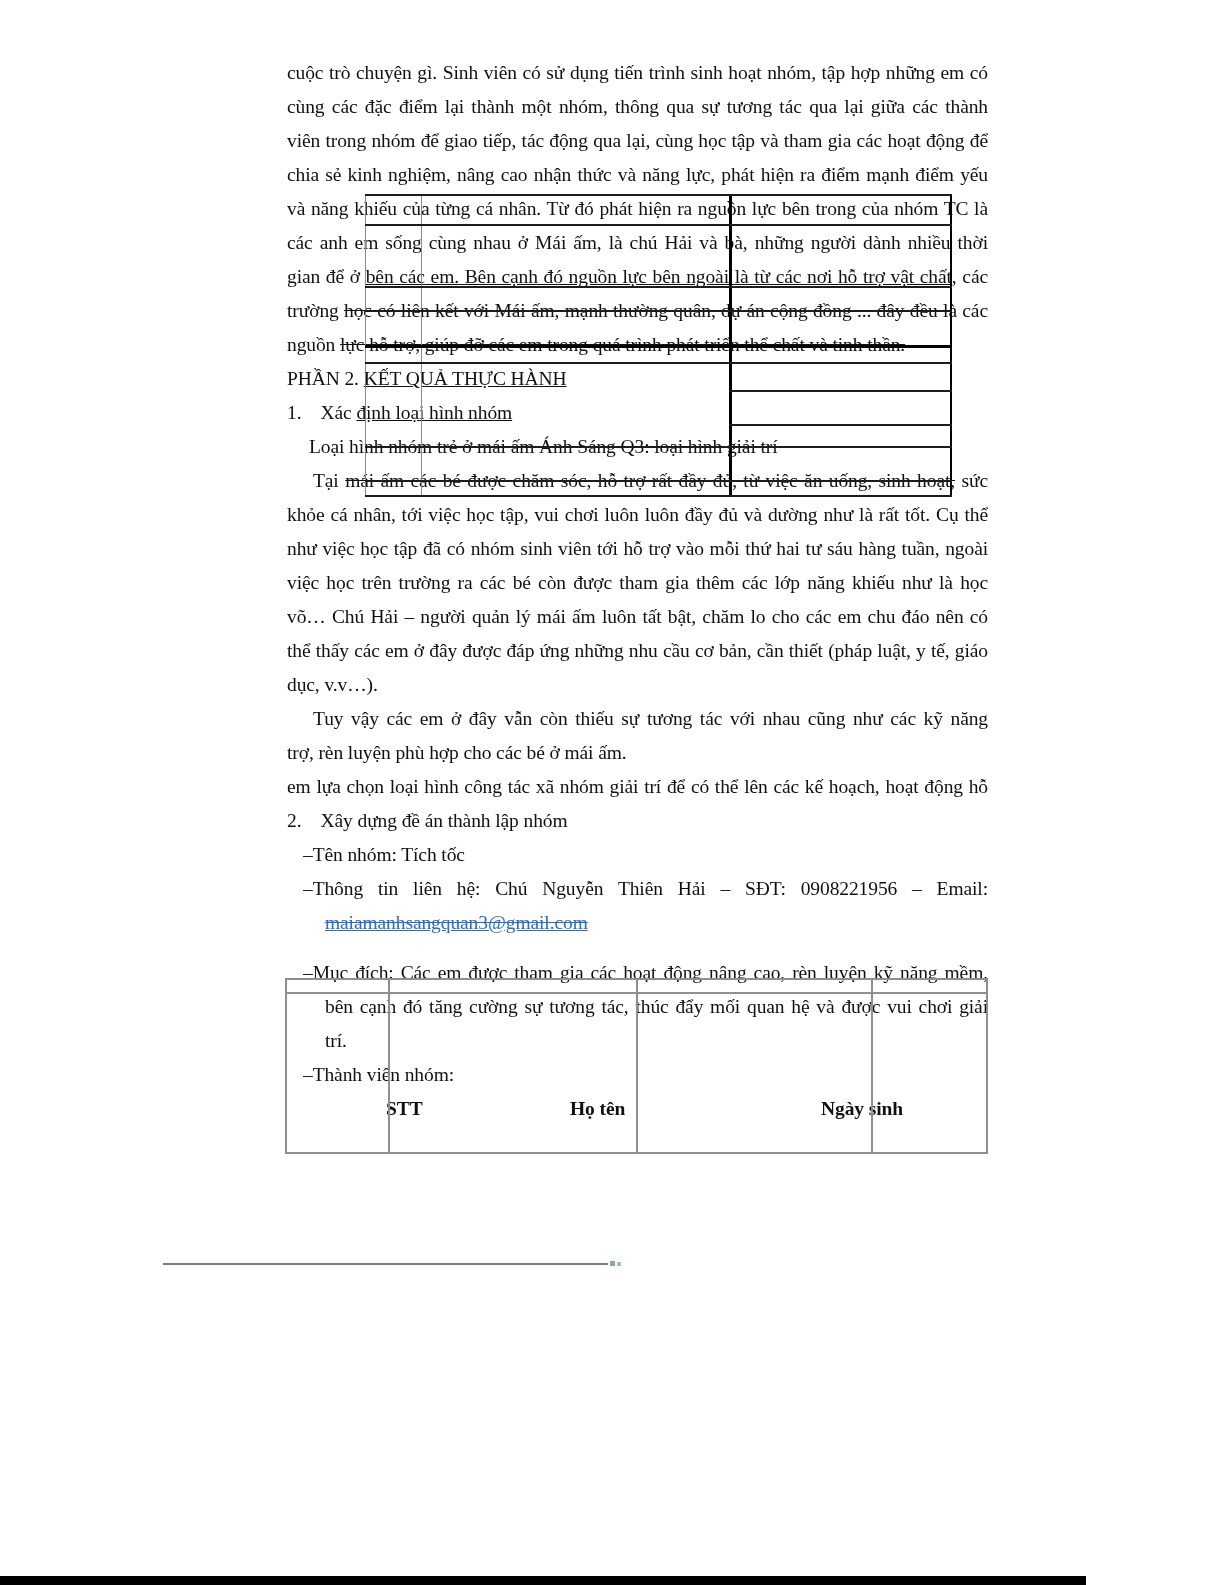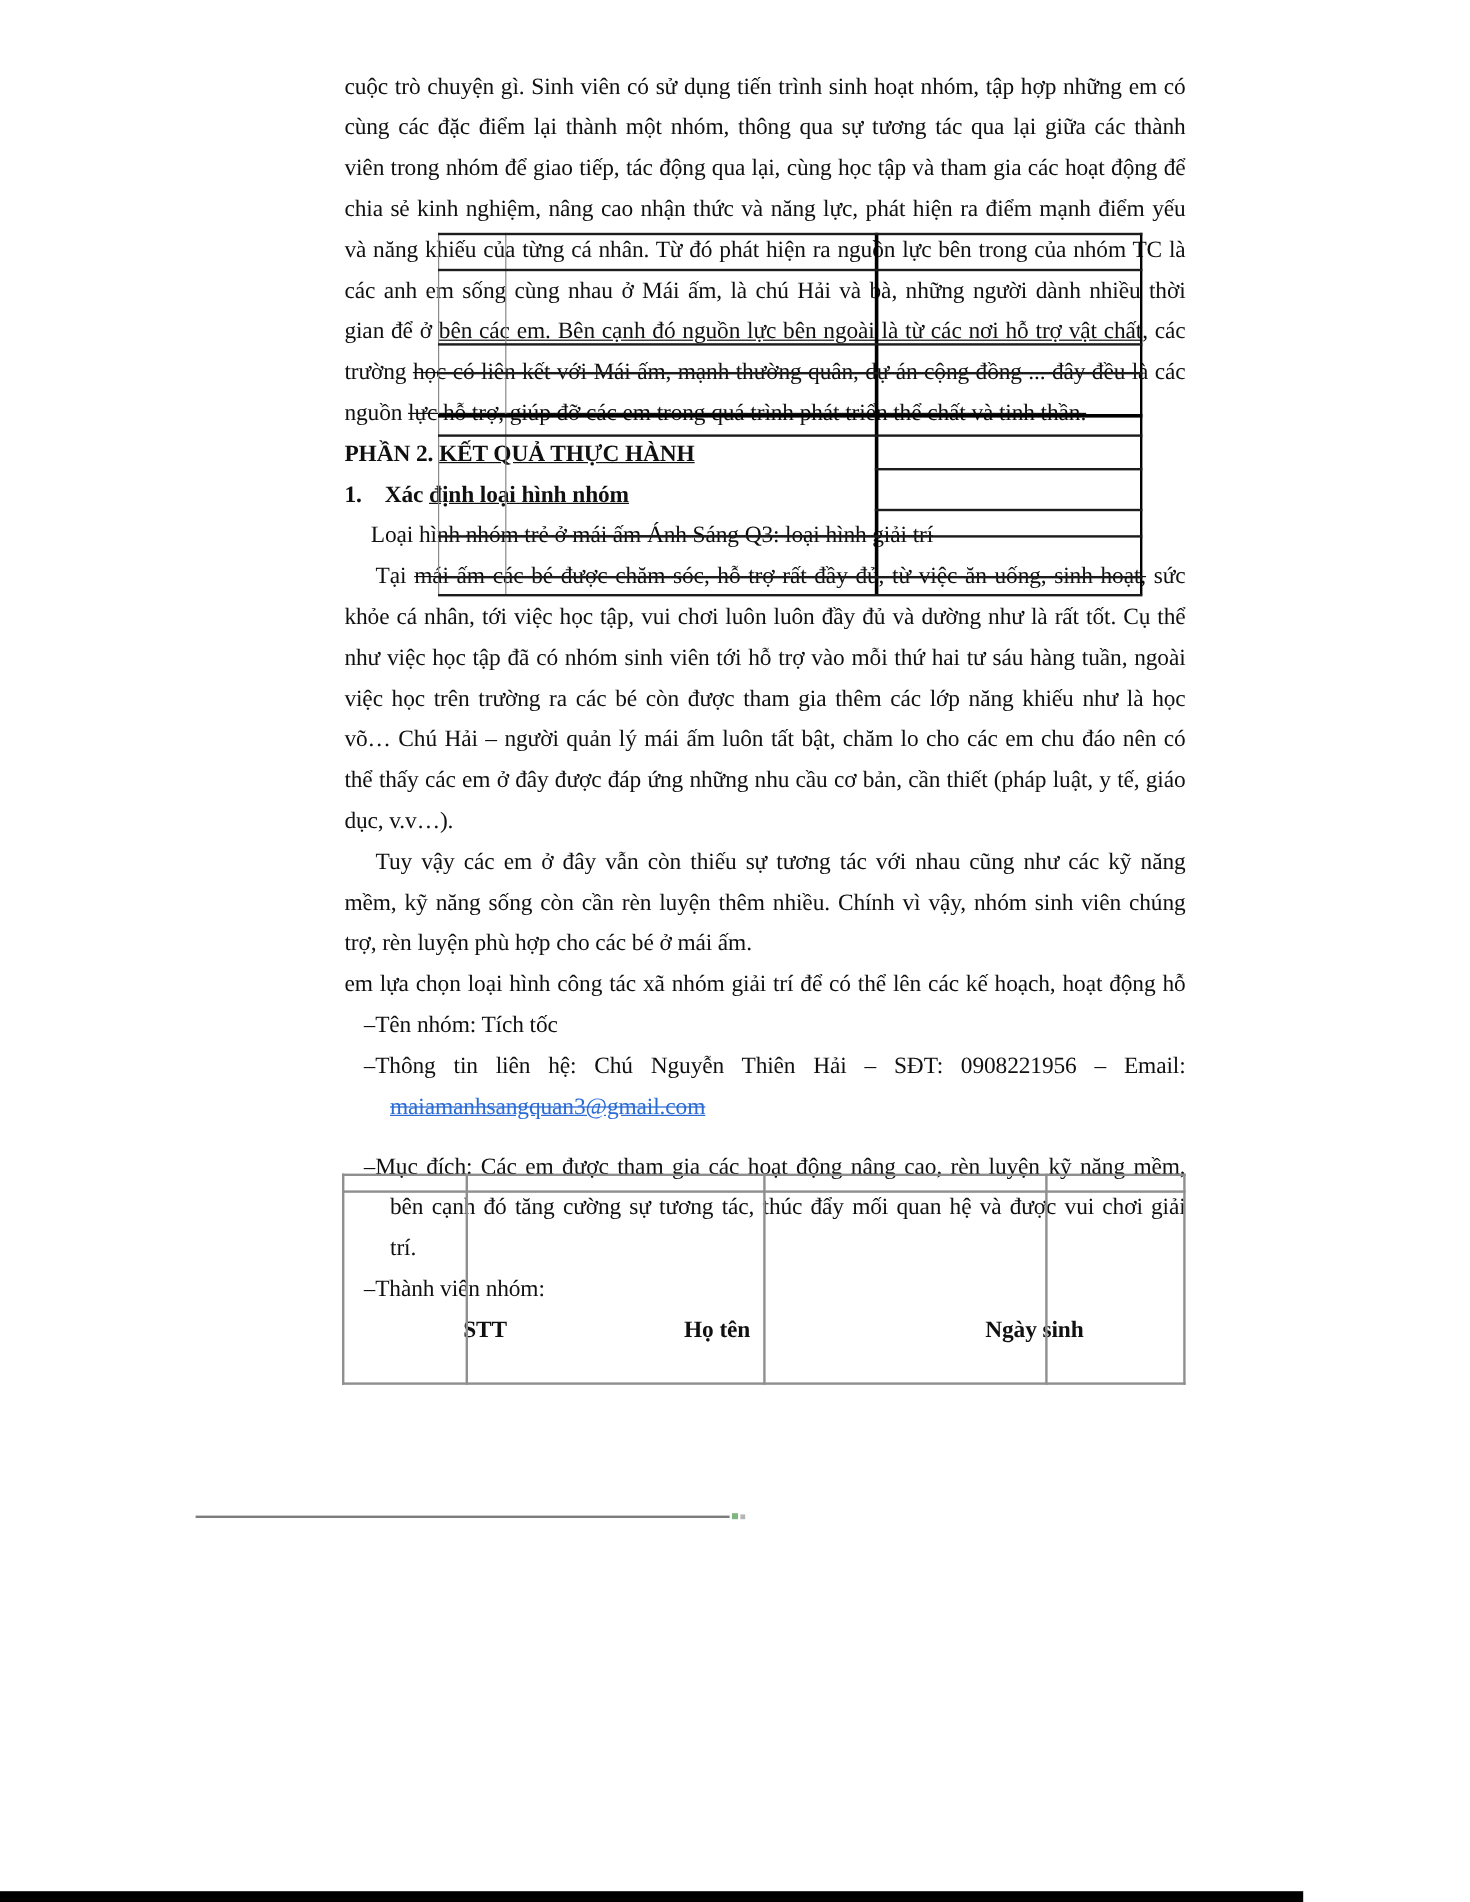--- a/index.html
+++ b/index.html
@@ -7,21 +7,21 @@
     position:relative; width:1086px; height:1585px; background:#ffffff;
     font-family:"Liberation Serif","DejaVu Serif",serif; color:#101010;
     overflow:hidden;
   }
   .flow { position:absolute; left:287px; top:56px; width:701px; }
   .ln {
     height:34px; line-height:34px; font-size:19.5px; letter-spacing:-0.1px;
     white-space:normal; overflow:hidden;
   }
   .j { text-align:justify; text-align-last:justify; }
-  .b { font-weight:bold; }
+  .b { font-weight:normal; }
   .u { text-decoration:underline; }
   .s { text-decoration:line-through; }
   .ind { text-indent:26px; }
   .ml16 { margin-left:16px; }
   .ml22 { margin-left:22px; }
   .ml46 { margin-left:38px; }
   .email-line { margin-bottom:16px; }
   .email {
     color:#2a6ad4; text-decoration:underline line-through;
     cursor:pointer;
@@ -60,24 +60,24 @@
 
     <div class="ln j ind"><span>Tại </span><span class="s">mái ấm các bé được chăm sóc, hỗ trợ rất đầy đủ, từ việc ăn uống, sinh hoạt,</span><span> sức</span></div>
     <div class="ln j">khỏe cá nhân, tới việc học tập, vui chơi luôn luôn đầy đủ và dường như là rất tốt. Cụ thể</div>
     <div class="ln j">như việc học tập đã có nhóm sinh viên tới hỗ trợ vào mỗi thứ hai tư sáu hàng tuần, ngoài</div>
     <div class="ln j">việc học trên trường ra các bé còn được tham gia thêm các lớp năng khiếu như là học</div>
     <div class="ln j">võ… Chú Hải – người quản lý mái ấm luôn tất bật, chăm lo cho các em chu đáo nên có</div>
     <div class="ln j">thể thấy các em ở đây được đáp ứng những nhu cầu cơ bản, cần thiết (pháp luật, y tế, giáo</div>
     <div class="ln">dục, v.v…).</div>
 
     <div class="ln j ind">Tuy vậy các em ở đây vẫn còn thiếu sự tương tác với nhau cũng như các kỹ năng</div>
-    <div class="ln j">mềm, kỹ năng sống còn cần rèn luyện thêm nhiều. Chính vì vậy, nhóm sinh viên chúng</div>
     <div class="ln">trợ, rèn luyện phù hợp cho các bé ở mái ấm.</div>
     <div class="ln j">em lựa chọn loại hình công tác xã nhóm giải trí để có thể lên các kế hoạch, hoạt động hỗ</div>
 
+    <div class="ln b">2.&nbsp;&nbsp;&nbsp;&nbsp;Xây dựng đề án thành lập nhóm</div>
     <div class="ln ml16">–Tên nhóm: Tích tốc</div>
     <div class="ln j ml16">–Thông tin liên hệ: Chú Nguyễn Thiên Hải – SĐT: 0908221956 – Email:</div>
     <div class="ln ml46 email-line"><span class="email">maiamanhsangquan3@gmail.com</span></div>
     <div class="ln j ml16">–Mục đích: Các em được tham gia các hoạt động nâng cao, rèn luyện kỹ năng mềm,</div>
     <div class="ln j ml46">bên cạnh đó tăng cường sự tương tác, thúc đẩy mối quan hệ và được vui chơi giải</div>
     <div class="ln ml46">trí.</div>
     <div class="ln ml16">–Thành viên nhóm:</div>
 
     <div class="ln hdr">
       <span class="c1">STT</span>

